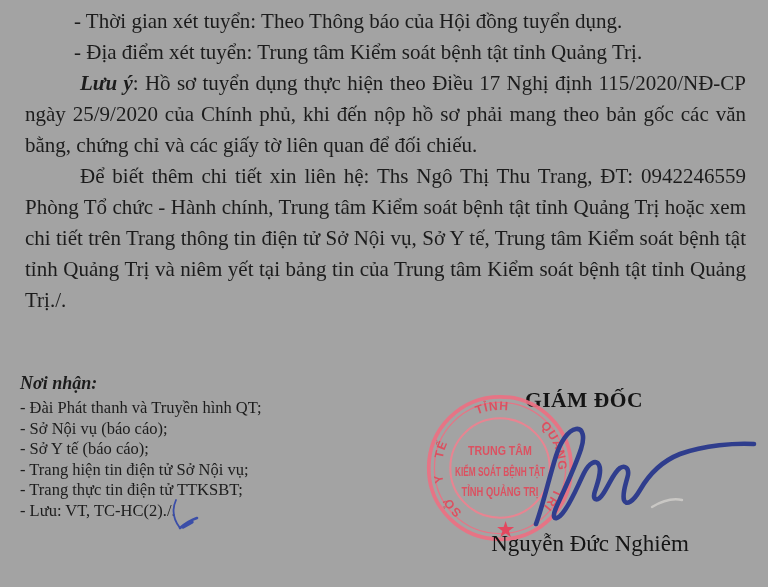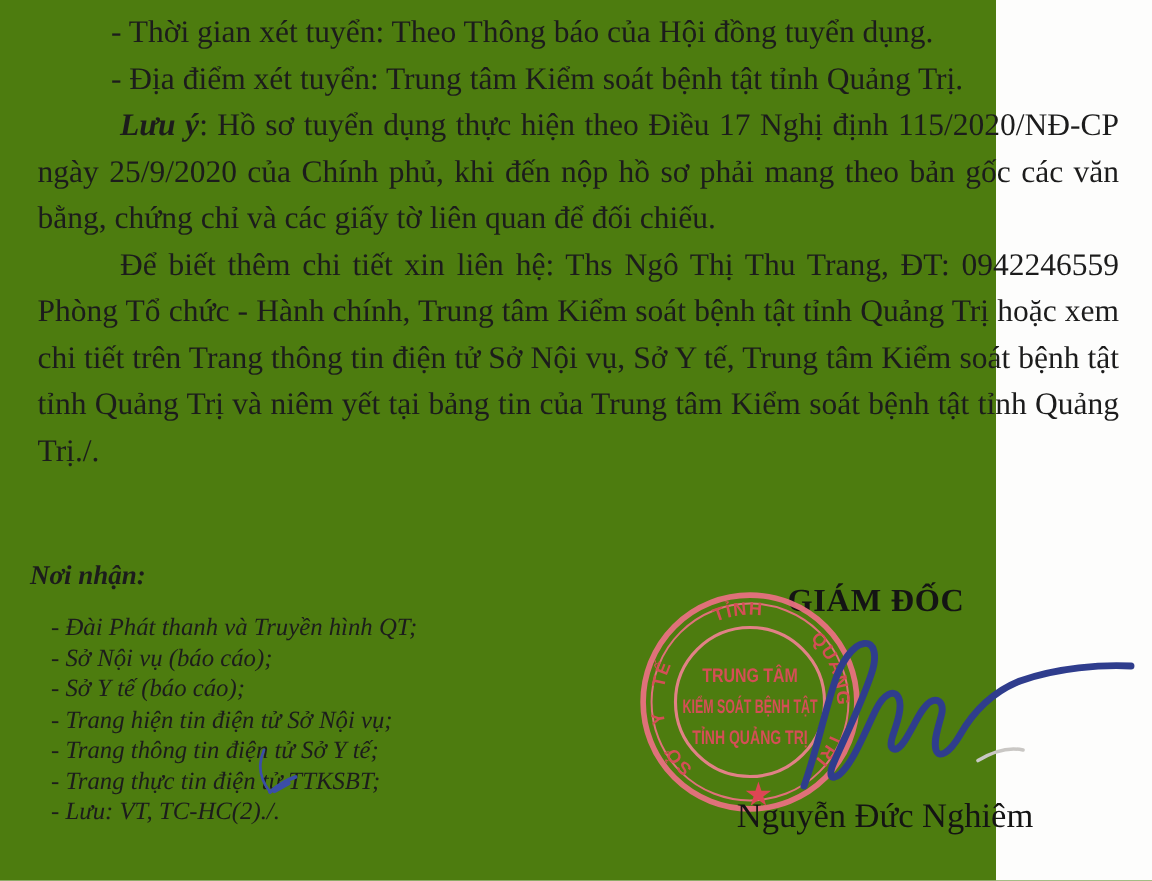--- a/index.html
+++ b/index.html
@@ -2,40 +2,40 @@
 <html><head>
 <meta charset="utf-8">
 <style>
   html,body{margin:0;padding:0;}
   body{
     width:768px;height:587px;overflow:hidden;
     background:#fdfdfc;
     font-family:"Liberation Serif", serif;
   }
   .page{
-    position:relative;width:664px;height:587px;background:#4d7c0f;
+    position:relative;width:768px;height:587px;background:#a3a3a3;
   }
   
   .doc-text{
     position:absolute;left:25px;top:6px;width:721px;
     font-size:21px;line-height:31px;color:#1c1c1c;
     text-align:justify;
   }
   .doc-text p{margin:0;}
   p.bullet{text-indent:49px;}
   p.para{text-indent:55px;}
   .bi{font-weight:bold;font-style:italic;}
   
   .recipients{
     position:absolute;left:20px;top:372px;width:340px;color:#1c1c1c;
   }
   .recipients-header{
     font-weight:bold;font-style:italic;font-size:18px;line-height:22px;margin:0 0 4px 0;
   }
-  .recipients ul{list-style:none;margin:14px;padding:0;font-style:italic;}
+  .recipients ul{list-style:none;margin:0;padding:0;}
   .recipients li{font-size:16.5px;line-height:20.5px;}
   
   .director-title{
     position:absolute;left:474px;top:388px;width:220px;
     text-align:center;font-weight:bold;font-size:21.5px;color:#141414;
     letter-spacing:.5px;
   }
   .signer-name{
     position:absolute;left:470px;top:531px;width:240px;
     text-align:center;font-weight:normal;font-size:23px;color:#141414;
@@ -57,21 +57,20 @@
     <p class="para">Để biết thêm chi tiết xin liên hệ: Ths Ngô Thị Thu Trang, ĐT: 0942246559 Phòng Tổ chức - Hành chính, Trung tâm Kiểm soát bệnh tật tỉnh Quảng Trị hoặc xem chi tiết trên Trang thông tin điện tử Sở Nội vụ, Sở Y tế, Trung tâm Kiểm soát bệnh tật tỉnh Quảng Trị và niêm yết tại bảng tin của Trung tâm Kiểm soát bệnh tật tỉnh Quảng Trị./.</p>
   </div>
 
   <div class="recipients">
     <p class="recipients-header">Nơi nhận:</p>
     <ul>
       <li>- Đài Phát thanh và Truyền hình QT;</li>
       <li>- Sở Nội vụ (báo cáo);</li>
       <li>- Sở Y tế (báo cáo);</li>
       <li>- Trang hiện tin điện tử Sở Nội vụ;</li>
-      <li>- Trang thông tin điện tử Sở Y tế;</li>
       <li>- Trang thực tin điện tử TTKSBT;</li>
       <li>- Lưu: VT, TC-HC(2)./.</li>
     </ul>
   </div>
 
   <div class="director-title">GIÁM ĐỐC</div>
 
   <svg class="stamp-svg" viewBox="0 0 160 160">
     <g fill="none" stroke="#ec7183">
       <circle cx="80" cy="80" r="76" stroke-width="4"></circle>

